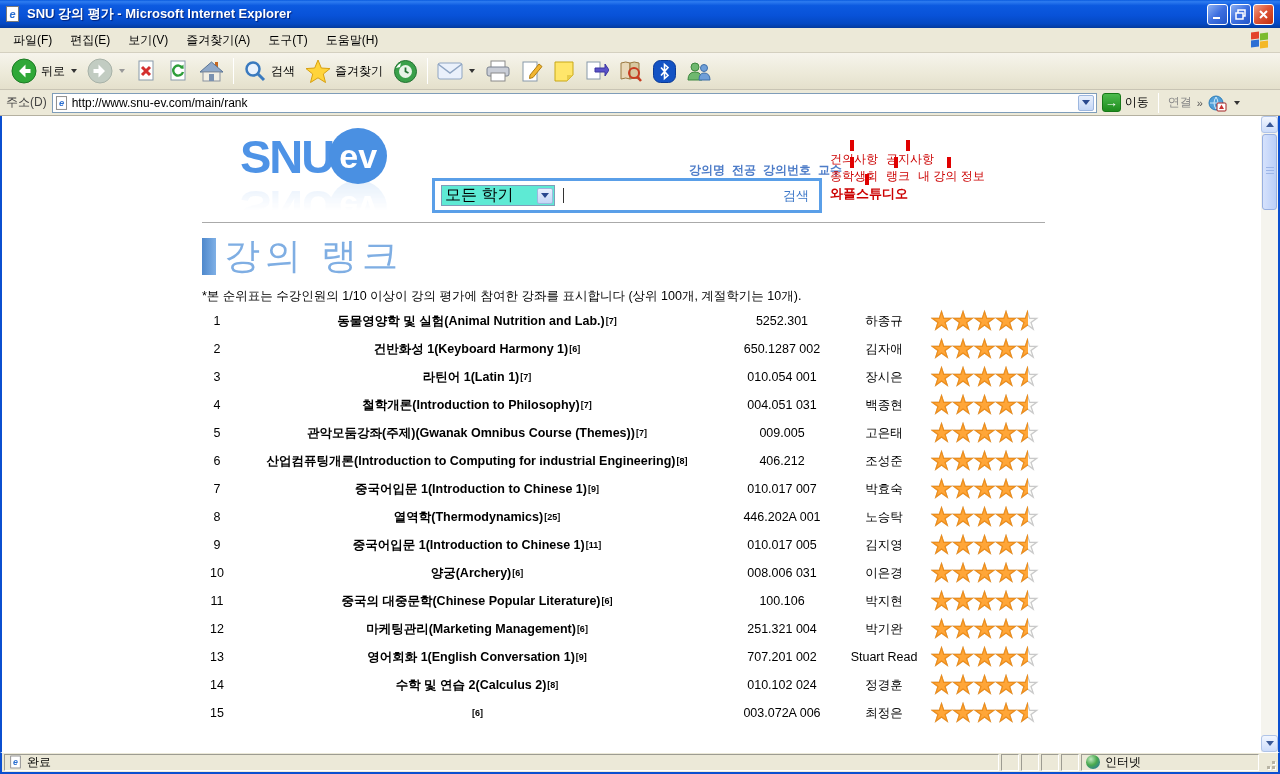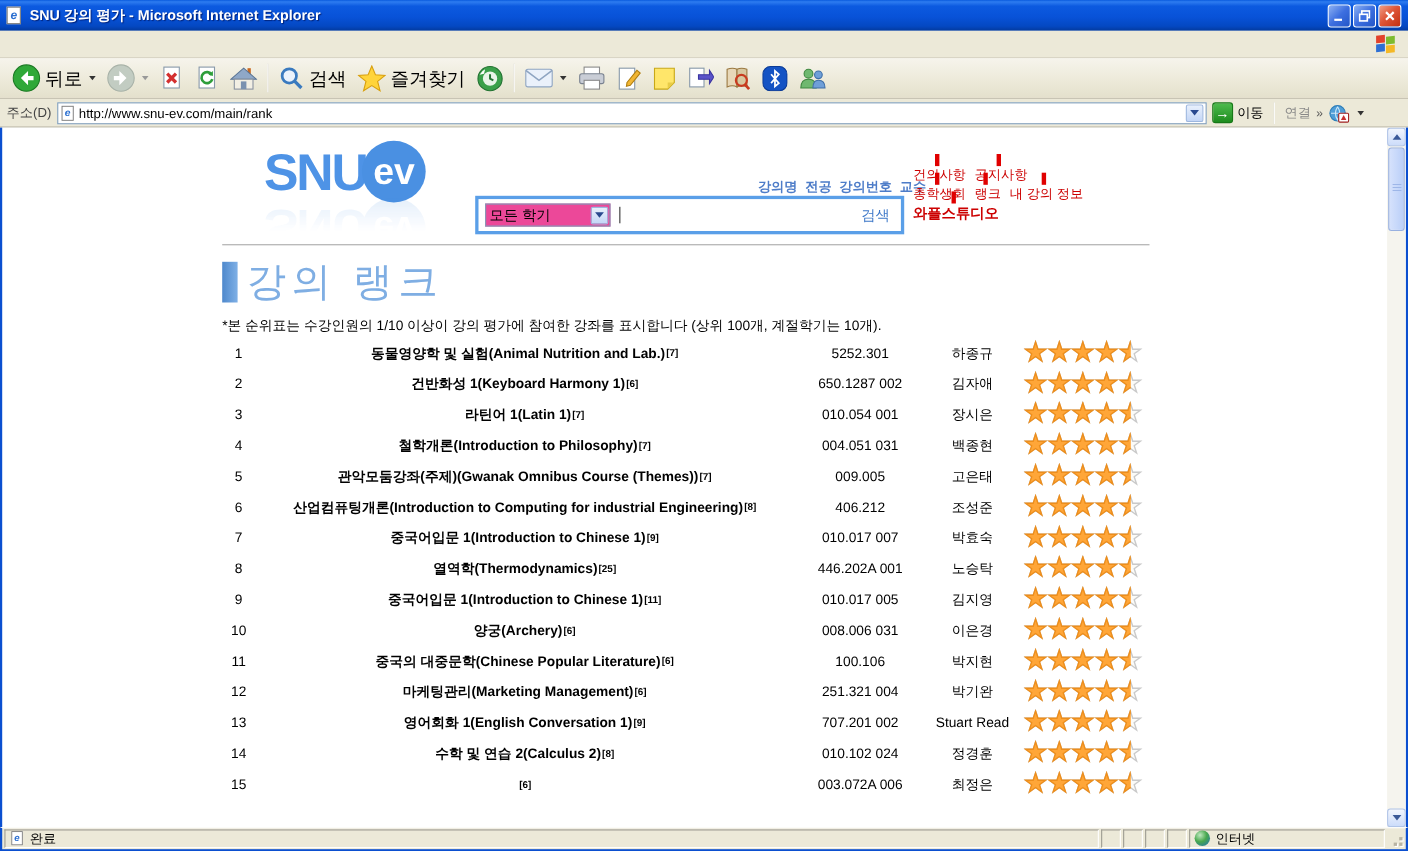--- a/index.html
+++ b/index.html
@@ -31,21 +31,21 @@
   .winflag { width:20px; height:18px; position:relative; margin-right:6px; }
   .winflag i { position:absolute; width:8px; height:7px; transform:skewY(-6deg); }
   .winflag .r { left:1px; top:1px;  background:#E3422B; }
   .winflag .g { left:10px; top:2px; background:#7DBB2E; }
   .winflag .b { left:1px; top:9px;  background:#2D6FD4; }
   .winflag .y { left:10px; top:10px;background:#F4B826; }
 
   
   .toolbar { position:absolute; top:53px; left:0; width:1280px; height:37px;
     background:linear-gradient(180deg,#F6F4EC 0%,#ECE9D8 60%,#E4E0CC 100%);
-    border-bottom:1px solid #C8C4B4; display:flex; align-items:center; padding:0 6px; font-size:17px; }
+    border-bottom:1px solid #C8C4B4; display:flex; align-items:center; padding:0 6px; font-size:12px; }
   .tb-item { display:flex; align-items:center; gap:4px; padding:2px 5px; }
   .tb-sep { width:1px; height:26px; background:#C8C4B4; border-right:1px solid #fff; margin:0 4px; }
   .caret { width:0; height:0; border-left:3px solid transparent; border-right:3px solid transparent;
     border-top:4px solid #333; margin-left:2px; }
   .caret.dis { border-top-color:#999; }
 
   
   .addrbar { position:absolute; top:90px; left:0; width:1280px; height:26px; background:#ECE9D8;
     border-bottom:1px solid #B4B0A0; display:flex; align-items:center; padding:0 6px; font-size:12px; gap:5px; }
   .addr-label { color:#444; flex:none; }
@@ -76,21 +76,21 @@
     transform:scaleY(-1); opacity:.18;
     -webkit-mask-image:linear-gradient(0deg,rgba(0,0,0,.8) 0%,transparent 55%);
             mask-image:linear-gradient(0deg,rgba(0,0,0,.8) 0%,transparent 55%); }
 
   
   .search-links { position:absolute; left:564px; top:46px; width:276px; text-align:right;
     font-size:12px; font-weight:bold; color:#4D7CC8; }
   .search-links span { margin-left:7px; }
   .search-panel { position:absolute; left:430px; top:62px; width:390px; height:35px;
     border:3px solid #5A9FE8; background:#fff; display:flex; align-items:center; padding:0 6px; gap:8px; }
-  .sel { width:114px; height:21px; border:1px solid #7F9DB9; background:#ec4899; display:flex; align-items:center; font-size:13px; }
+  .sel { width:114px; height:21px; border:1px solid #7F9DB9; background:#5eead4; display:flex; align-items:center; font-size:16px; }
   .sel .sel-txt { flex:1; padding-left:3px; }
   .sel .combo-btn { margin-right:1px; }
   .caret-bar { width:1px; height:15px; background:#333; }
   .search-go { margin-left:auto; color:#3C77C8; font-size:13px; padding-right:4px; }
 
   
   .red-nav { position:absolute; left:828px; top:30px; font-size:12px; color:#CC0000; }
   .red-nav .rn-row { display:flex; align-items:center; height:16px; margin-bottom:1px; }
   .red-nav .rn-item { display:flex; align-items:center; margin-right:8px;flex-direction:column; }
   .red-nav .rn-bar { width:4px; height:11px; background:#E00000; margin-right:4px; }
@@ -181,20 +181,28 @@
       </div>
       <div class="t-btn close">
         <svg width="11" height="11">
           <path d="M2 2 L9 9 M9 2 L2 9" stroke="#fff" stroke-width="2"></path>
         </svg>
       </div>
     </div>
   </div>
 
   <div class="menubar">
+    <div style="display:flex" id="menu-items">
+        <span class="m-item">파일(F)</span>
+        <span class="m-item">편집(E)</span>
+        <span class="m-item">보기(V)</span>
+        <span class="m-item">즐겨찾기(A)</span>
+        <span class="m-item">도구(T)</span>
+        <span class="m-item">도움말(H)</span>
+      </div>
     <div class="m-spacer"></div>
     <div class="winflag">
       <i class="r"></i>
         <i class="g"></i>
         <i class="b"></i>
         <i class="y"></i>
     </div>
   </div>
 
   <div class="toolbar">

